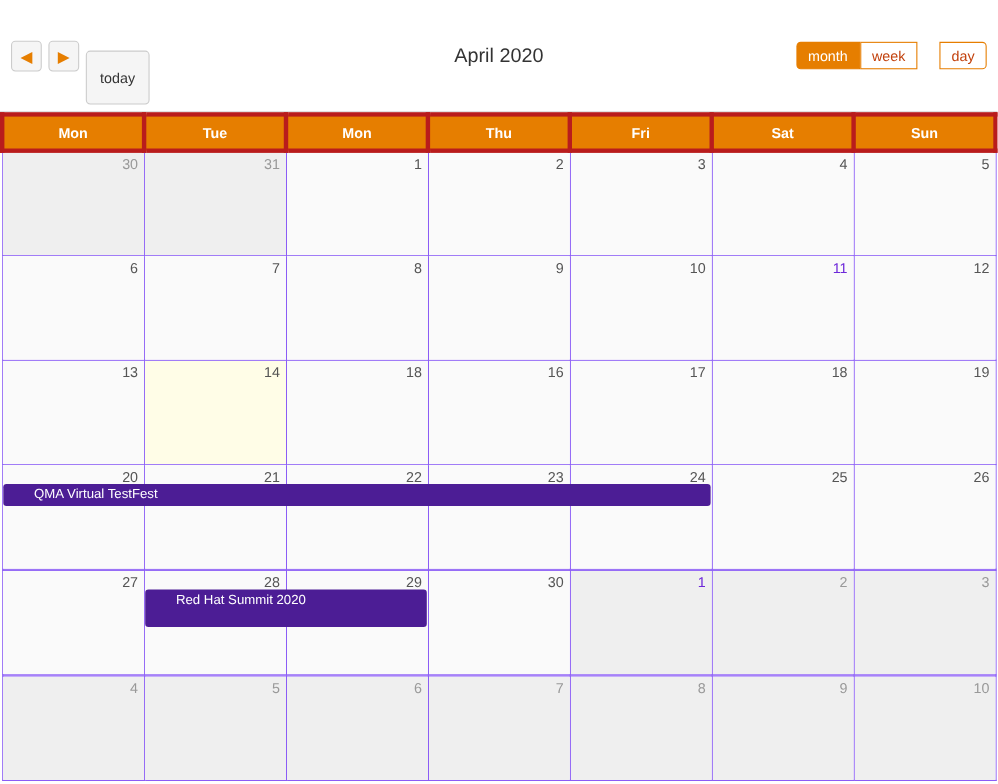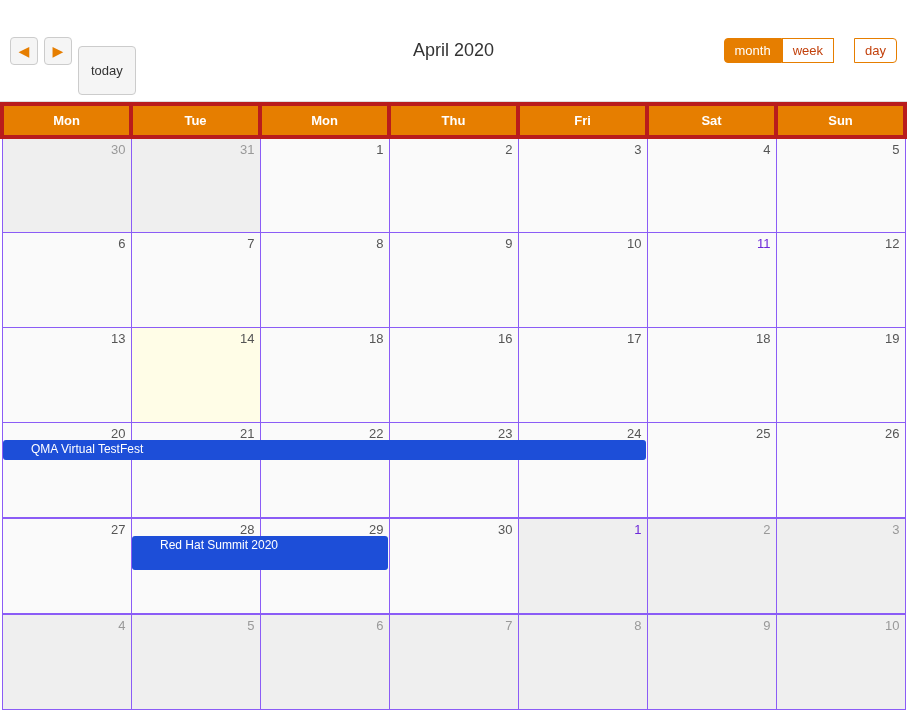--- a/index.html
+++ b/index.html
@@ -100,21 +100,21 @@
       border-radius: 3px;
       color: #fff;
       font-size: 12px;
       padding: 2px 6px;
       white-space: nowrap;
       overflow: hidden;
       text-overflow: ellipsis;
       cursor: pointer;
       z-index: 2;
     }
-    .event-span.green { background: #1d4ed8; padding-left: 28px; }
+    .event-span.green { background: #4c1d95; padding-left: 28px; }
   </style>
 </head>
 <body>
 
 <div class="header">
   <div class="header-left">
     <button class="nav-btn">◀</button>
     <button class="nav-btn">▶</button>
     <button class="today-btn">today</button>
   </div>

